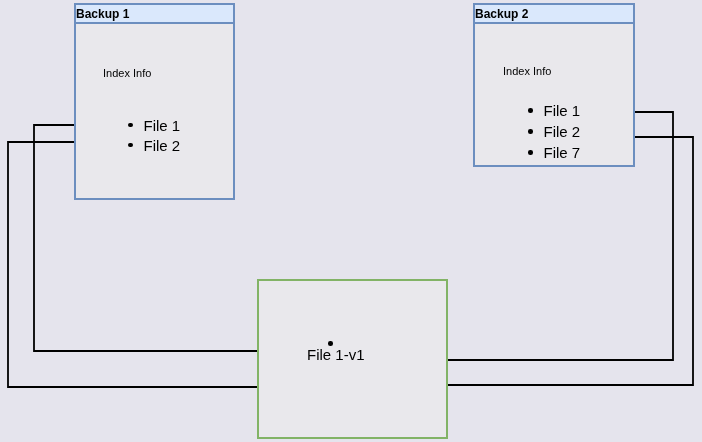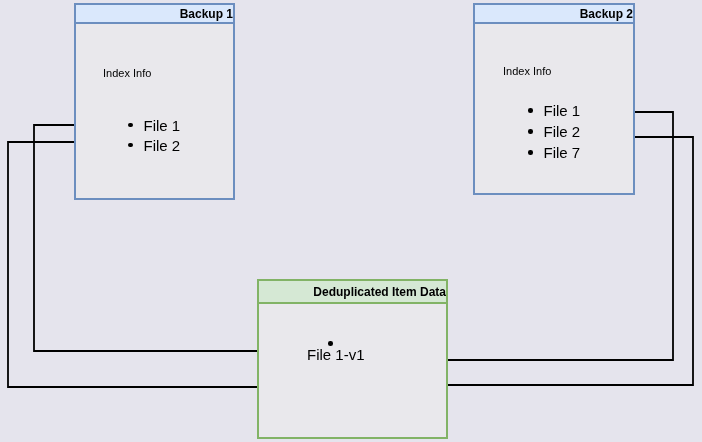--- a/index.html
+++ b/index.html
@@ -28,21 +28,21 @@
     box-sizing: border-box;
     border: 2px solid;
     background: #e9e8ec;
   }
   .node-blue  { border-color: #6c8ebf; }
   .node-green { border-color: #82b366; }
   .node-header {
     box-sizing: border-box;
     display: flex;
     align-items: center;
-    justify-content: flex-end;
+    justify-content: flex-start;
     font-weight: bold;
     font-size: 12px;
     border-bottom: 2px solid;
   }
   .node-blue  .node-header { background: #dae8fc; border-bottom-color: #6c8ebf; height: 19px; }
   .node-green .node-header { background: #d5e8d4; border-bottom-color: #82b366; height: 23px; }
   .section-label {
     position: absolute;
     font-size: 11px;
   }
@@ -63,21 +63,21 @@
   .bullet-dot {
     width: 4.5px;
     height: 4.5px;
     border-radius: 50%;
     background: #000;
     margin-right: 11px;
     flex-shrink: 0;
   }
   
   .backup1 { left: 74px;  top: 3px;   width: 161px; height: 197px; }
-  .backup2 { left: 473px; top: 3px;   width: 162px; height: 192px; }
+  .backup2 { left: 473px; top: 3px;   width: 162px; height: 164px; }
   .dedup   { left: 257px; top: 279px; width: 191px; height: 160px; }
   .backup1 .section-label { left: 27px; top: 62px; }
   .backup2 .section-label { left: 28px; top: 60px; }
   .backup1 ul.file-list { left: 52px; top: 110px; }
   .backup2 ul.file-list { left: 53px; top: 95px;  }
   .dedup   ul.file-list { left: 48px; top: 60px;  }
 </style>
 </head>
 <body>
 
@@ -127,23 +127,20 @@
         <span>File 2</span>
       </li>
       <li>
         <span class="bullet-dot"></span>
         <span>File 7</span>
       </li>
     </ul>
   </div>
 
   <div class="node node-green dedup">
-    <div class="node-header">
-      <span>Deduplicated Item Data</span>
-    </div>
     <ul class="file-list rows-18">
       <li>
         <span class="bullet-dot"></span>
         <span>File 1-v1</span>
       </li>
     </ul>
   </div>
 
 </div>
 

